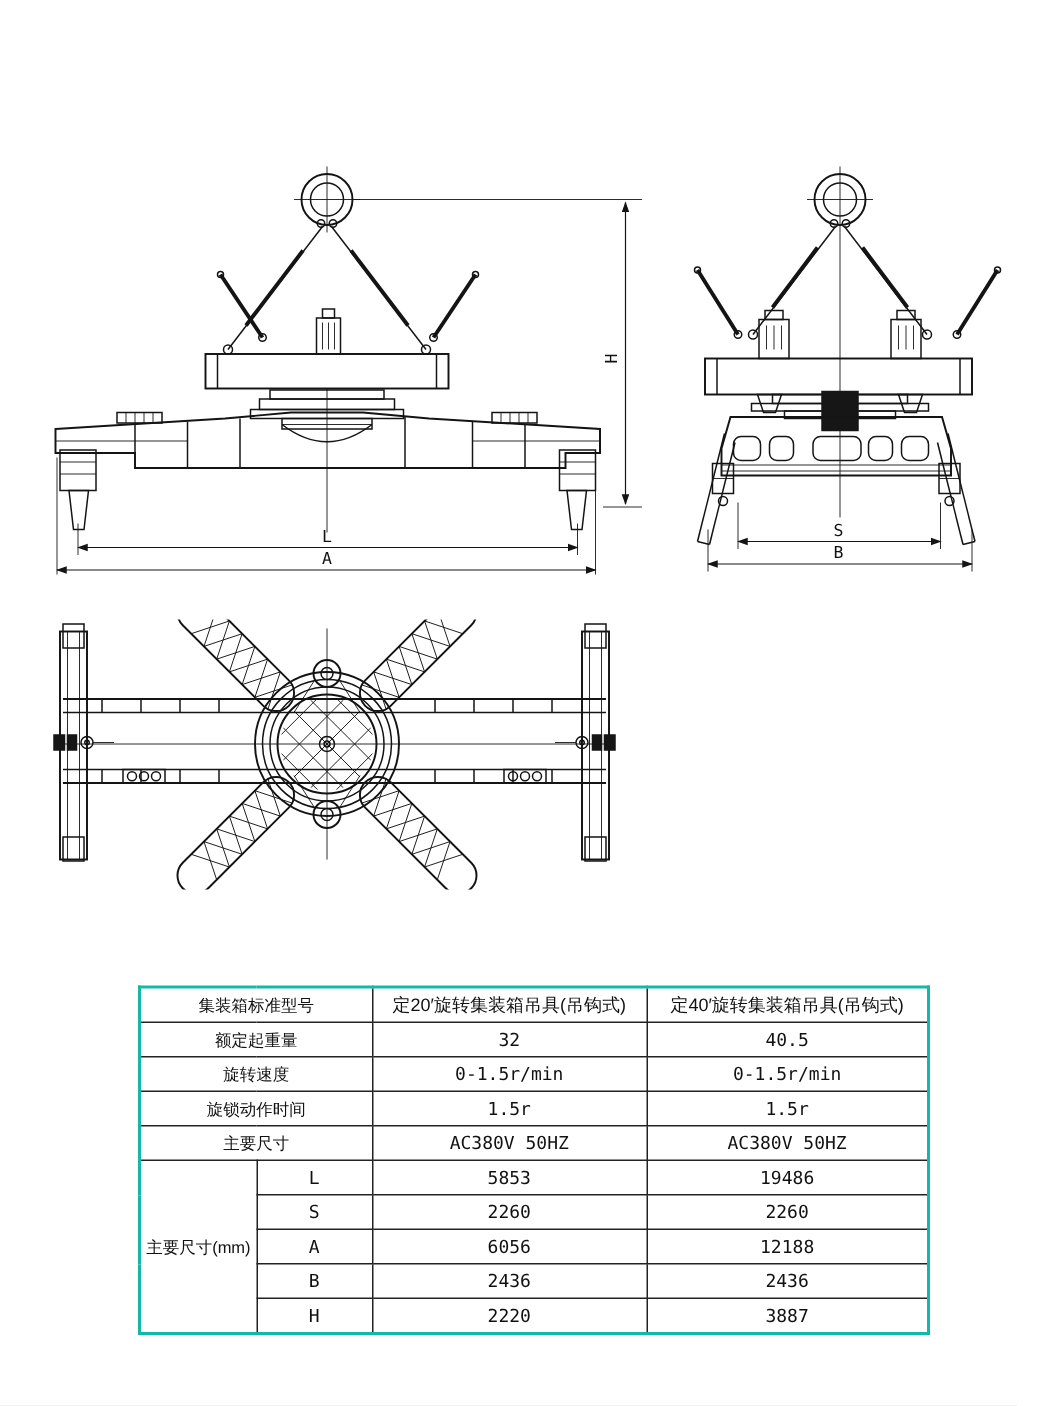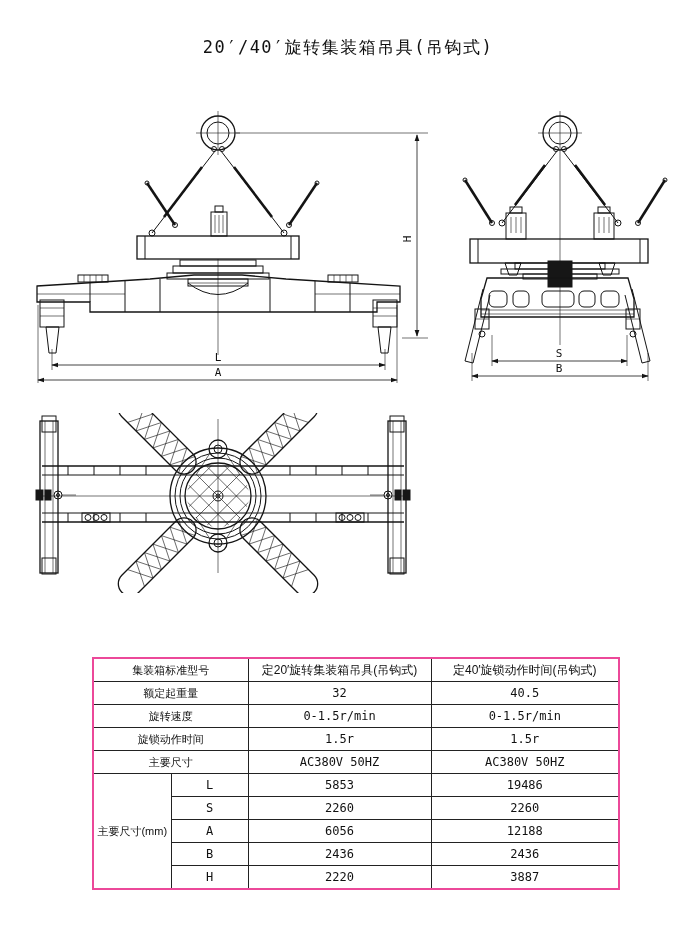--- a/index.html
+++ b/index.html
@@ -12,30 +12,29 @@
   svg .thin{stroke-width:0.6;}
   svg .med{stroke-width:1.3;}
   svg .thick{stroke-width:2.6;}
   svg .dim{stroke-width:0.8;}
   svg .dark{fill:#161616;stroke:#161616;}
   svg text{fill:#111;stroke:none;font-family:"DejaVu Sans Mono",monospace;font-size:11px;}
   #spec-table{position:absolute;left:92px;top:657px;width:526px;border-collapse:collapse;
               table-layout:fixed;}
   #spec-table td{border:1px solid #222;height:22px;text-align:center;vertical-align:middle;
                  padding:0;font-size:11px;color:#111;overflow:hidden;white-space:nowrap;}
-  #spec-table{border:2px solid #ec4899;}
+  #spec-table{border:2px solid #14b8a6;}
   #spec-table td.val{font-family:"DejaVu Sans Mono",monospace;font-size:12px;}
   #spec-table td.hdr{font-size:12px;}
 </style>
 </head>
 <body>
 
 <div id="page">
 
-  <div id="title">20′/40′旋转集装箱吊具(吊钩式)</div>
 
   <svg class="drawing" style="left:30px;top:103px" width="405" height="280" viewBox="0 0 405 280">
     <defs>
       <marker id="arrA" viewBox="0 0 10 10" refX="9" refY="5" markerWidth="9" markerHeight="9" orient="auto-start-reverse">
         <path d="M0,1.5 L10,5 L0,8.5 z" style="fill:#141414;stroke:none"></path>
       </marker>
     </defs>
 
     <g>
       <circle cx="188" cy="30" r="17" class="med"></circle>
@@ -394,21 +393,21 @@
     <colgroup>
         <col style="width:78px">
         <col style="width:77px">
         <col style="width:183px">
         <col style="width:188px">
       </colgroup>
     <tbody>
       <tr>
         <td colspan="2">集装箱标准型号</td>
         <td class="hdr">定20′旋转集装箱吊具(吊钩式)</td>
-        <td class="hdr">定40′旋锁动作时间(吊钩式)</td>
+        <td class="hdr">定40′旋转集装箱吊具(吊钩式)</td>
       </tr>
       <tr>
         <td colspan="2">额定起重量</td>
         <td class="val">32</td>
         <td class="val">40.5</td>
       </tr>
       <tr>
         <td colspan="2">旋转速度</td>
         <td class="val">0-1.5r/min</td>
         <td class="val">0-1.5r/min</td>

